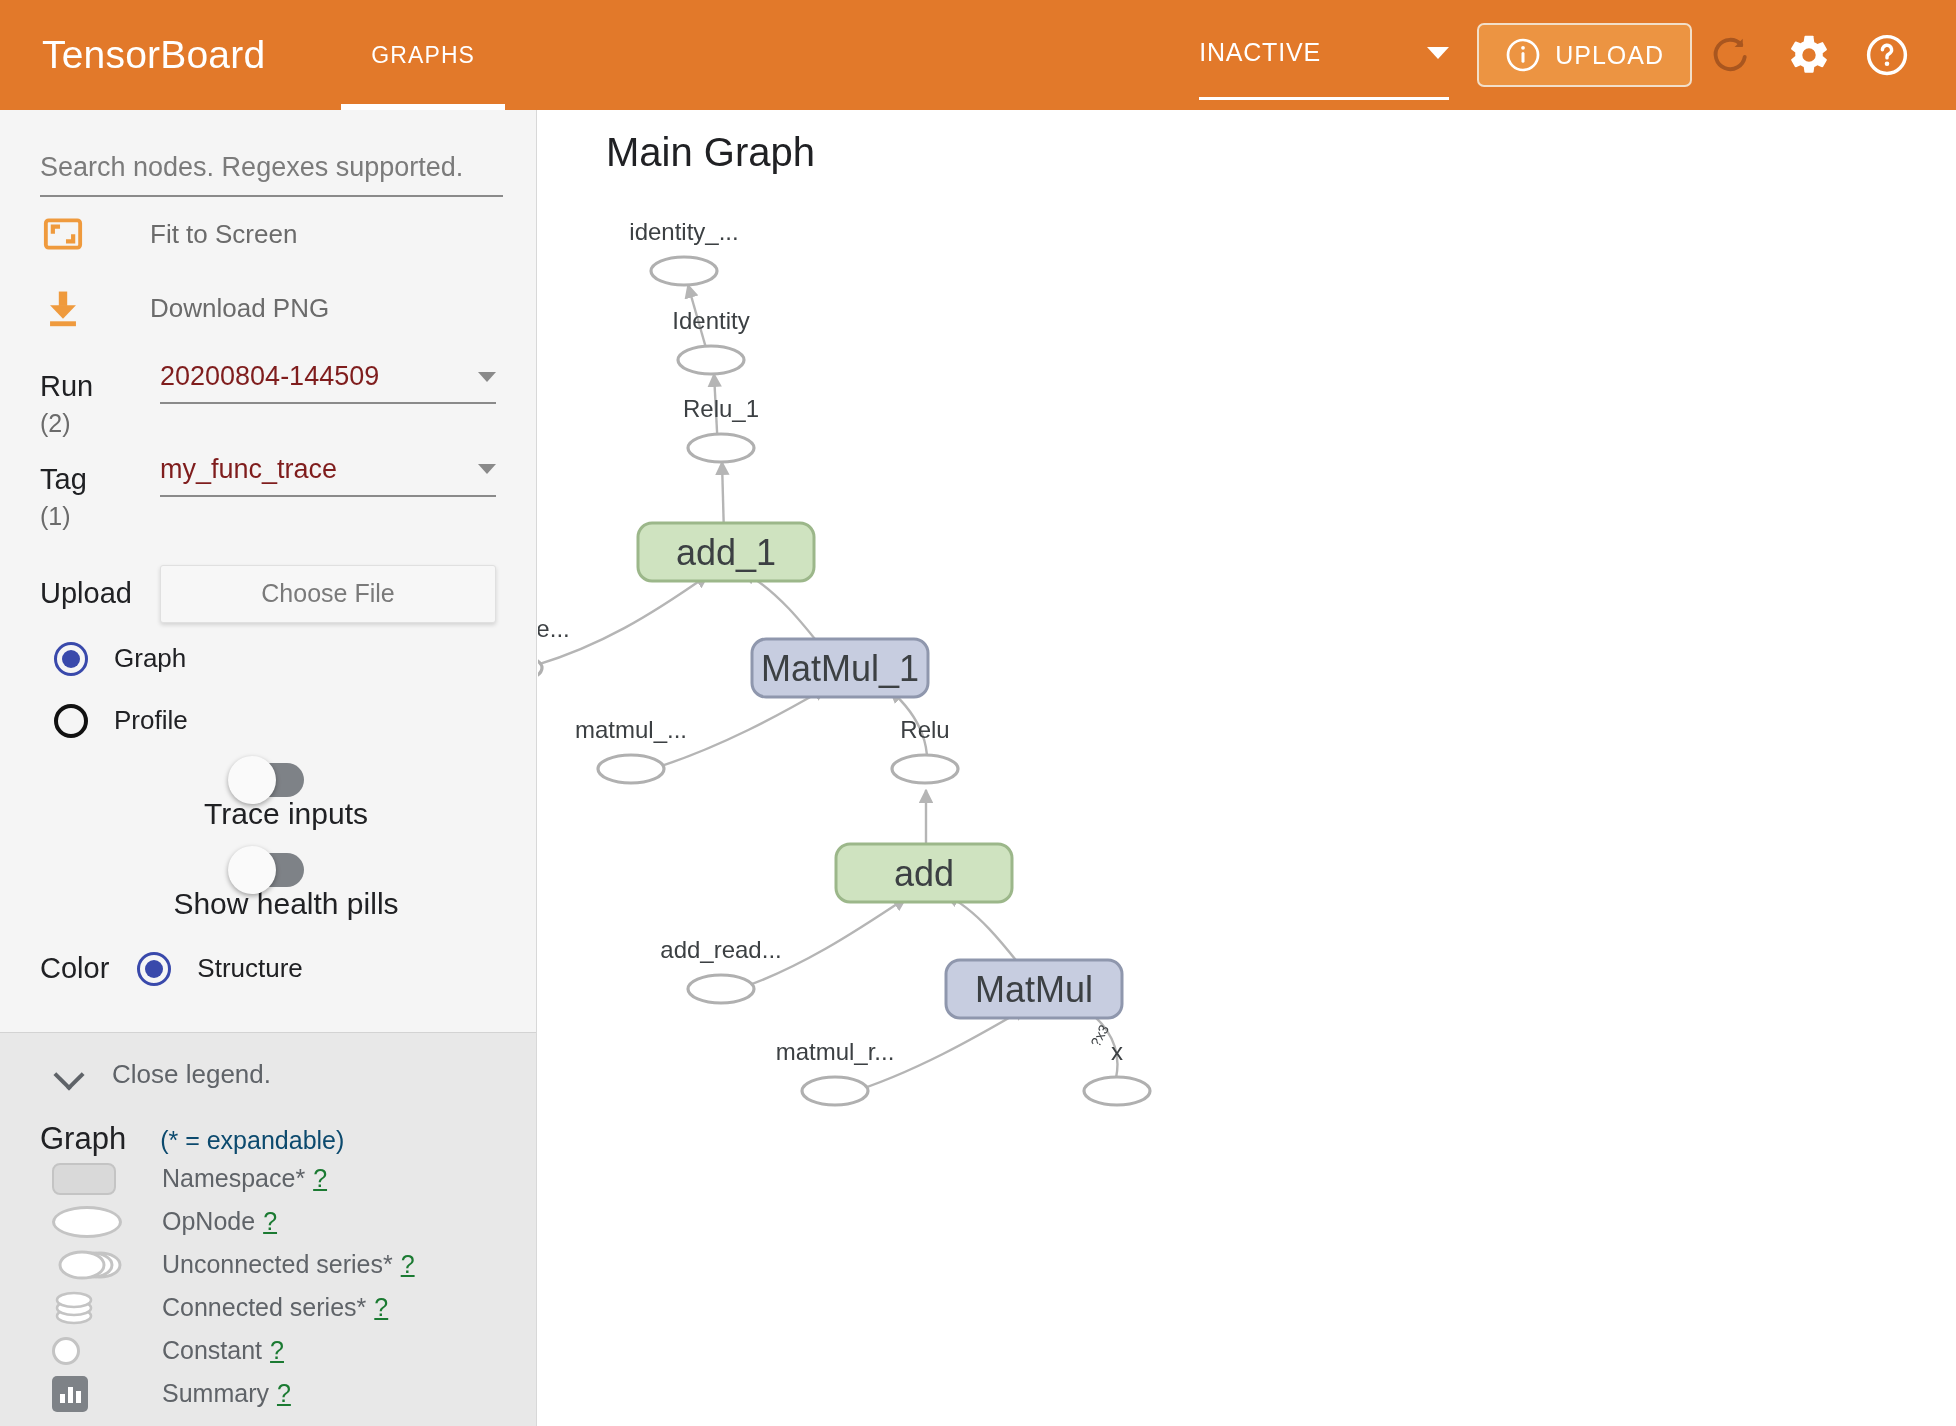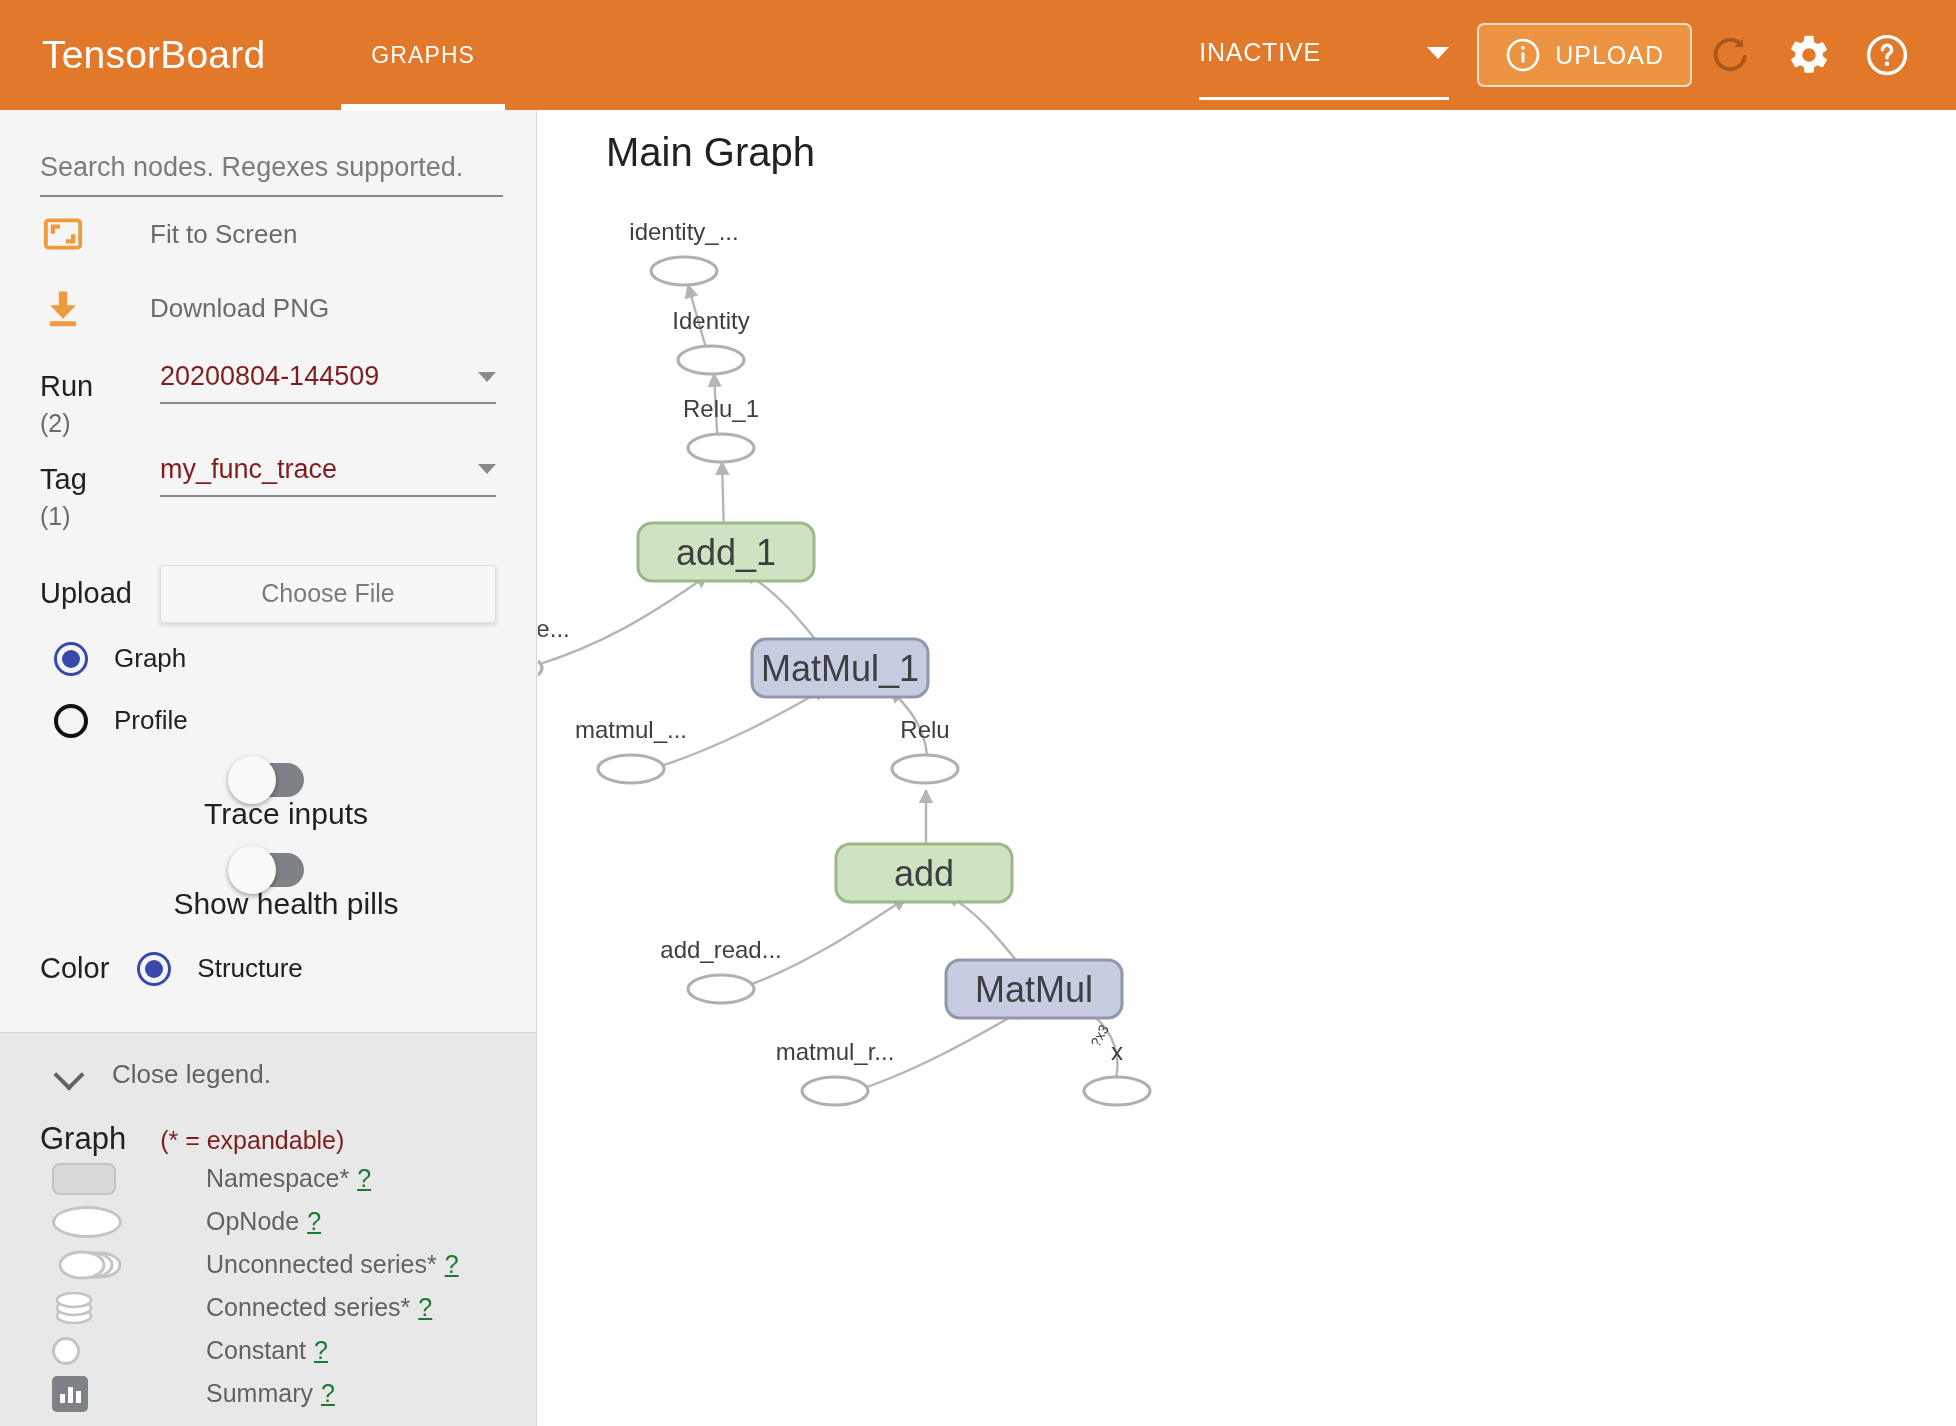--- a/index.html
+++ b/index.html
@@ -153,23 +153,23 @@
   #close-legend .chev::after {
     content:""; position: absolute; left: 4px; top: 7px;
     width: 18px; height: 18px;
     border-right: 4px solid #5f6368; border-bottom: 4px solid #5f6368;
     transform: rotate(45deg);
   }
   #close-legend .cl-label { margin-left: 24px; color: #5f6368; font-size: 26px; }
 
   #legend-head { display: flex; align-items: baseline; margin-top: 6px; }
   #legend-head .lh-title { font-size: 31px; color: #202124; }
-  #legend-head .lh-note { margin-left: 34px; font-size: 25px; color: #7f1d1d; }
-
-  .legend-item { display: flex; align-items: center; height: 43px; gap: 44px; }
+  #legend-head .lh-note { margin-left: 34px; font-size: 25px; color: #0c4a6e; }
+
+  .legend-item { display: flex; align-items: center; height: 43px; }
   .legend-glyph { width: 100px; display: flex; align-items: center; justify-content: flex-start; padding-left: 12px; }
   .legend-text { font-size: 25px; color: #5f6368; margin-left: 22px; white-space: nowrap; }
   .legend-text .q { color: #1b7a32; text-decoration: underline; margin-left: 8px; cursor: pointer; }
 
   .gl-namespace { width: 64px; height: 32px; border-radius: 8px; background: #d9d9d9; border: 2px solid #c4c4c4; }
   .gl-opnode { width: 70px; height: 32px; border-radius: 50%; background: #ffffff; border: 3px solid #c4c4c4; }
   .gl-constant { width: 28px; height: 28px; border-radius: 50%; background: #ffffff; border: 3px solid #c4c4c4; }
   .gl-summary {
     width: 36px; height: 36px; border-radius: 5px; background: #7e8287;
     display: flex; align-items: flex-end; justify-content: center; gap: 3px; padding-bottom: 9px;

